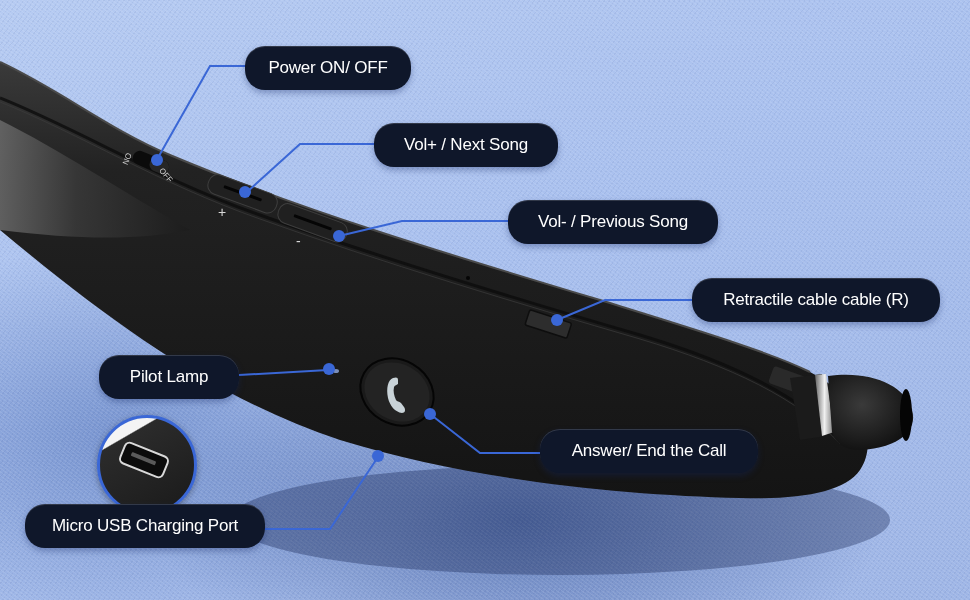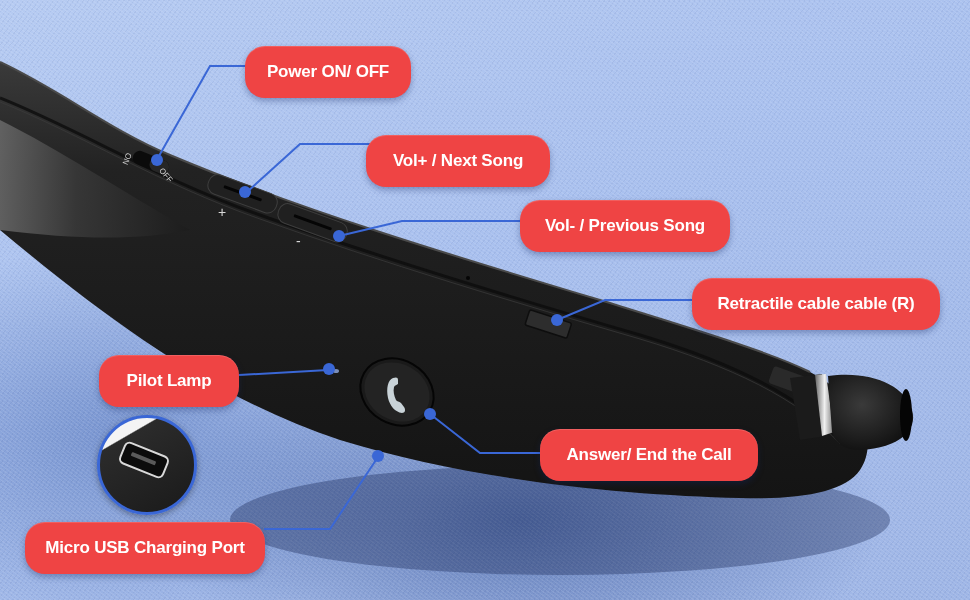--- a/index.html
+++ b/index.html
@@ -26,27 +26,27 @@
       opacity: 0.18;
       background-image:
         repeating-linear-gradient(37deg, rgba(255,255,255,0.5) 0 1px, transparent 1px 3px),
         repeating-linear-gradient(-53deg, rgba(30,50,110,0.35) 0 1px, transparent 1px 4px);
     }
     svg.device {
       position: absolute; left: 0; top: 0;
     }
     .pill {
       position: absolute;
-      height: 52px;
+      height: 44px;
       border-radius: 20px;
-      background: #ef4444;
+      background: #0f172a;
       box-shadow: 0 3px 6px rgba(20,40,100,0.35), inset 0 1px 0 rgba(255,255,255,0.15);
       color: #ffffff;
       font-size: 17px;
-      font-weight: bold;
+      font-weight: normal;
       display: flex;
       align-items: center;
       justify-content: center;
       white-space: nowrap;
       letter-spacing: -0.2px;
     }
     .usb-inset {
       position: absolute;
       left: 97px; top: 415px;
       width: 94px; height: 94px;
@@ -176,30 +176,30 @@
   </g>
 </svg>
 
 <div class="usb-inset">
   <div class="usb-port"></div>
 </div>
 
 <div class="pill" style="left:245px; top:46px; width:166px;">
   <span>Power ON/ OFF</span>
 </div>
-<div class="pill" style="left:366px; top:123px; width:184px;margin-top:12px;">
+<div class="pill" style="left:374px; top:123px; width:184px;">
   <span>Vol+ / Next Song</span>
 </div>
-<div class="pill" style="left:520px; top:200px; width:210px;">
+<div class="pill" style="left:508px; top:200px; width:210px;">
   <span>Vol- / Previous Song</span>
 </div>
 <div class="pill" style="left:692px; top:278px; width:248px;">
   <span>Retractile cable cable (R)</span>
 </div>
 <div class="pill" style="left:99px; top:355px; width:140px;justify-content:center;">
   <span>Pilot Lamp</span>
 </div>
 <div class="pill" style="left:540px; top:429px; width:218px;">
   <span>Answer/ End the Call</span>
 </div>
-<div class="pill" style="left:25px; top:522px; width:240px;">
+<div class="pill" style="left:25px; top:504px; width:240px;">
   <span>Micro USB Charging Port</span>
 </div>
 
 </body></html>

